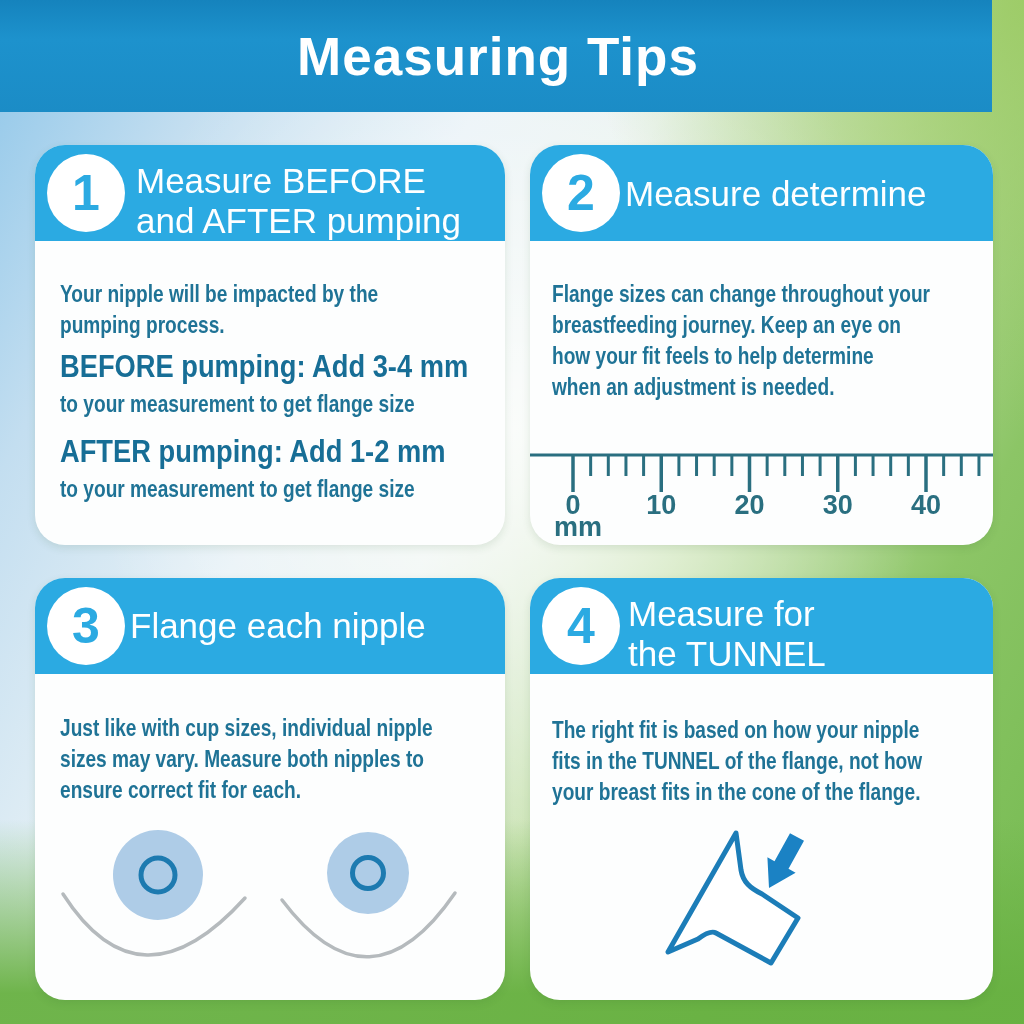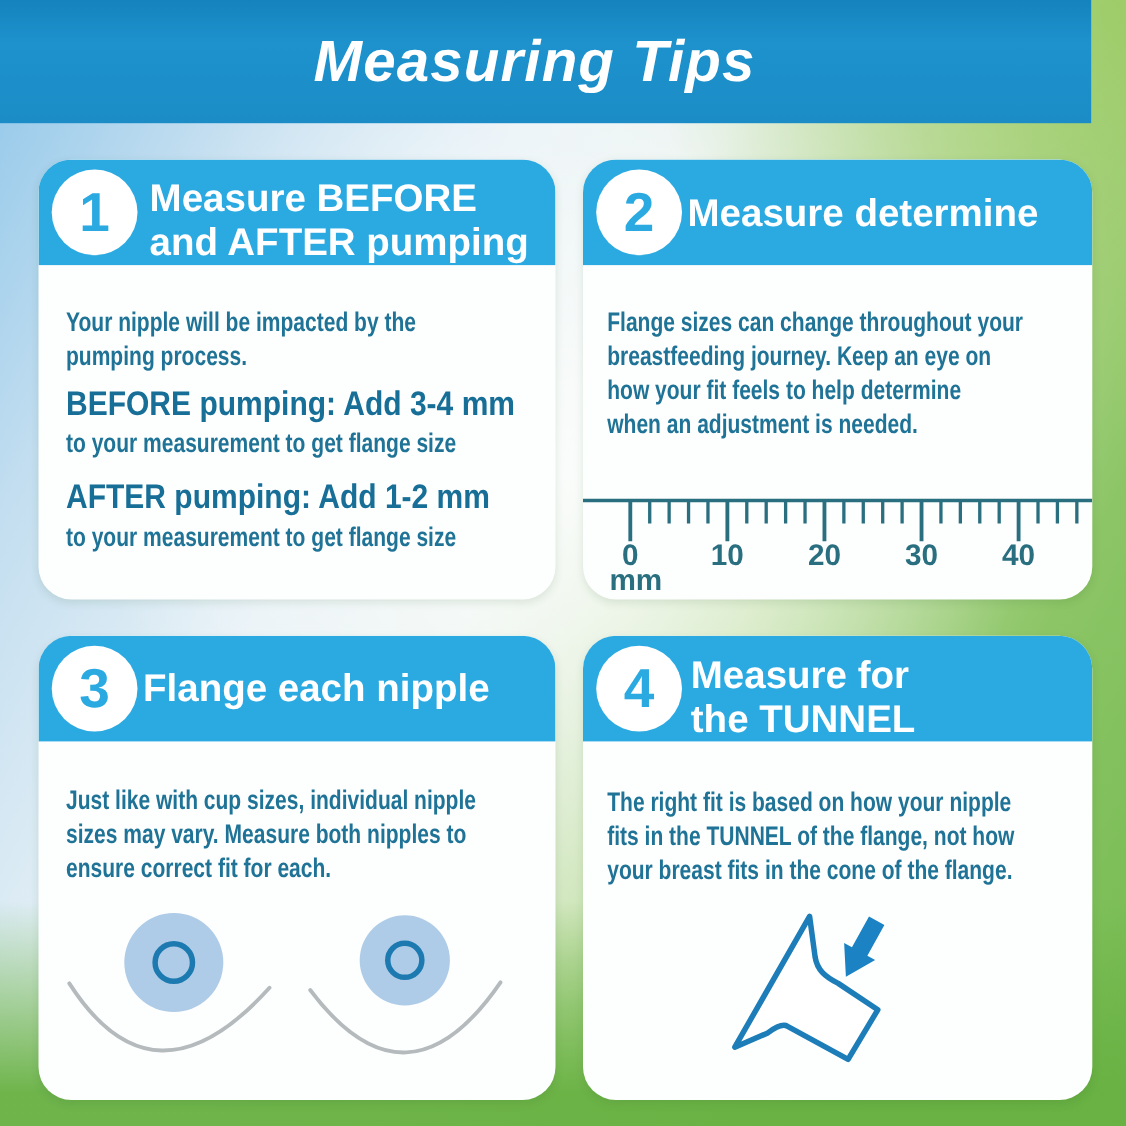--- a/index.html
+++ b/index.html
@@ -7,30 +7,30 @@
     width:1024px;height:1024px;position:relative;overflow:hidden;
     font-family:"Liberation Sans",sans-serif;
     background:
       radial-gradient(circle at 100% 0%, rgba(150,200,90,.8), rgba(150,200,90,0) 30%),
       linear-gradient(to bottom, rgba(111,183,74,0) 80%, rgba(104,177,66,.95) 97%),
       radial-gradient(ellipse at 50% 42%, rgba(255,255,255,.8), rgba(255,255,255,0) 58%),
       linear-gradient(118deg, #8ec6e9 0%, #c3def0 16%, #e7f1f6 34%, #e9f2ee 46%, #c6e1ad 62%, #8cc566 80%, #74ba50 100%);
   }
   .topbar{position:absolute;left:0;top:0;width:992px;height:112px;
     background:linear-gradient(#1583bd,#1d92cd 35%,#1b8cc6);}
-  .main-title{position:absolute;left:4px;top:0;width:964px;height:112px;
+  .main-title{position:absolute;left:16px;top:0;width:964px;height:112px;
     display:flex;align-items:center;justify-content:center;
-    color:#ffffff;font-size:53px;font-weight:bold;letter-spacing:1px;white-space:pre;font-style:italic;}
+    color:#ffffff;font-size:53px;font-weight:bold;letter-spacing:1px;white-space:pre;}
   .card{position:absolute;background:#fdfefe;border-radius:30px;overflow:hidden;
     box-shadow:0 3px 8px rgba(40,90,40,.12);}
   .card-header{position:absolute;left:0;top:0;right:0;height:96px;background:#2baae2;}
   .badge{position:absolute;left:12px;top:9px;width:78px;height:78px;border-radius:50%;
     background:#ffffff;display:flex;align-items:center;justify-content:center;
     color:#2baae2;font-size:50px;font-weight:bold;}
-  .card-title{position:absolute;color:#ffffff;font-weight:bold;font-size:35px;
+  .card-title{position:absolute;color:#ffffff;font-weight:normal;font-size:35px;
     line-height:40px;white-space:pre;}
   .cond{position:absolute;color:#1f7396;font-weight:bold;white-space:pre;
     font-size:24.5px;line-height:31px;transform:scaleX(0.78);transform-origin:0 0;}
   .headline{position:absolute;color:#176e96;font-weight:bold;white-space:pre;
     font-size:31px;line-height:34px;transform:scaleX(0.88);transform-origin:0 0;}
   .illus{position:absolute;}
   .ruler-label{font-family:"Liberation Sans",sans-serif;font-weight:bold;font-size:27px;fill:#2a6f80;}
 </style>
 </head>
 <body>

